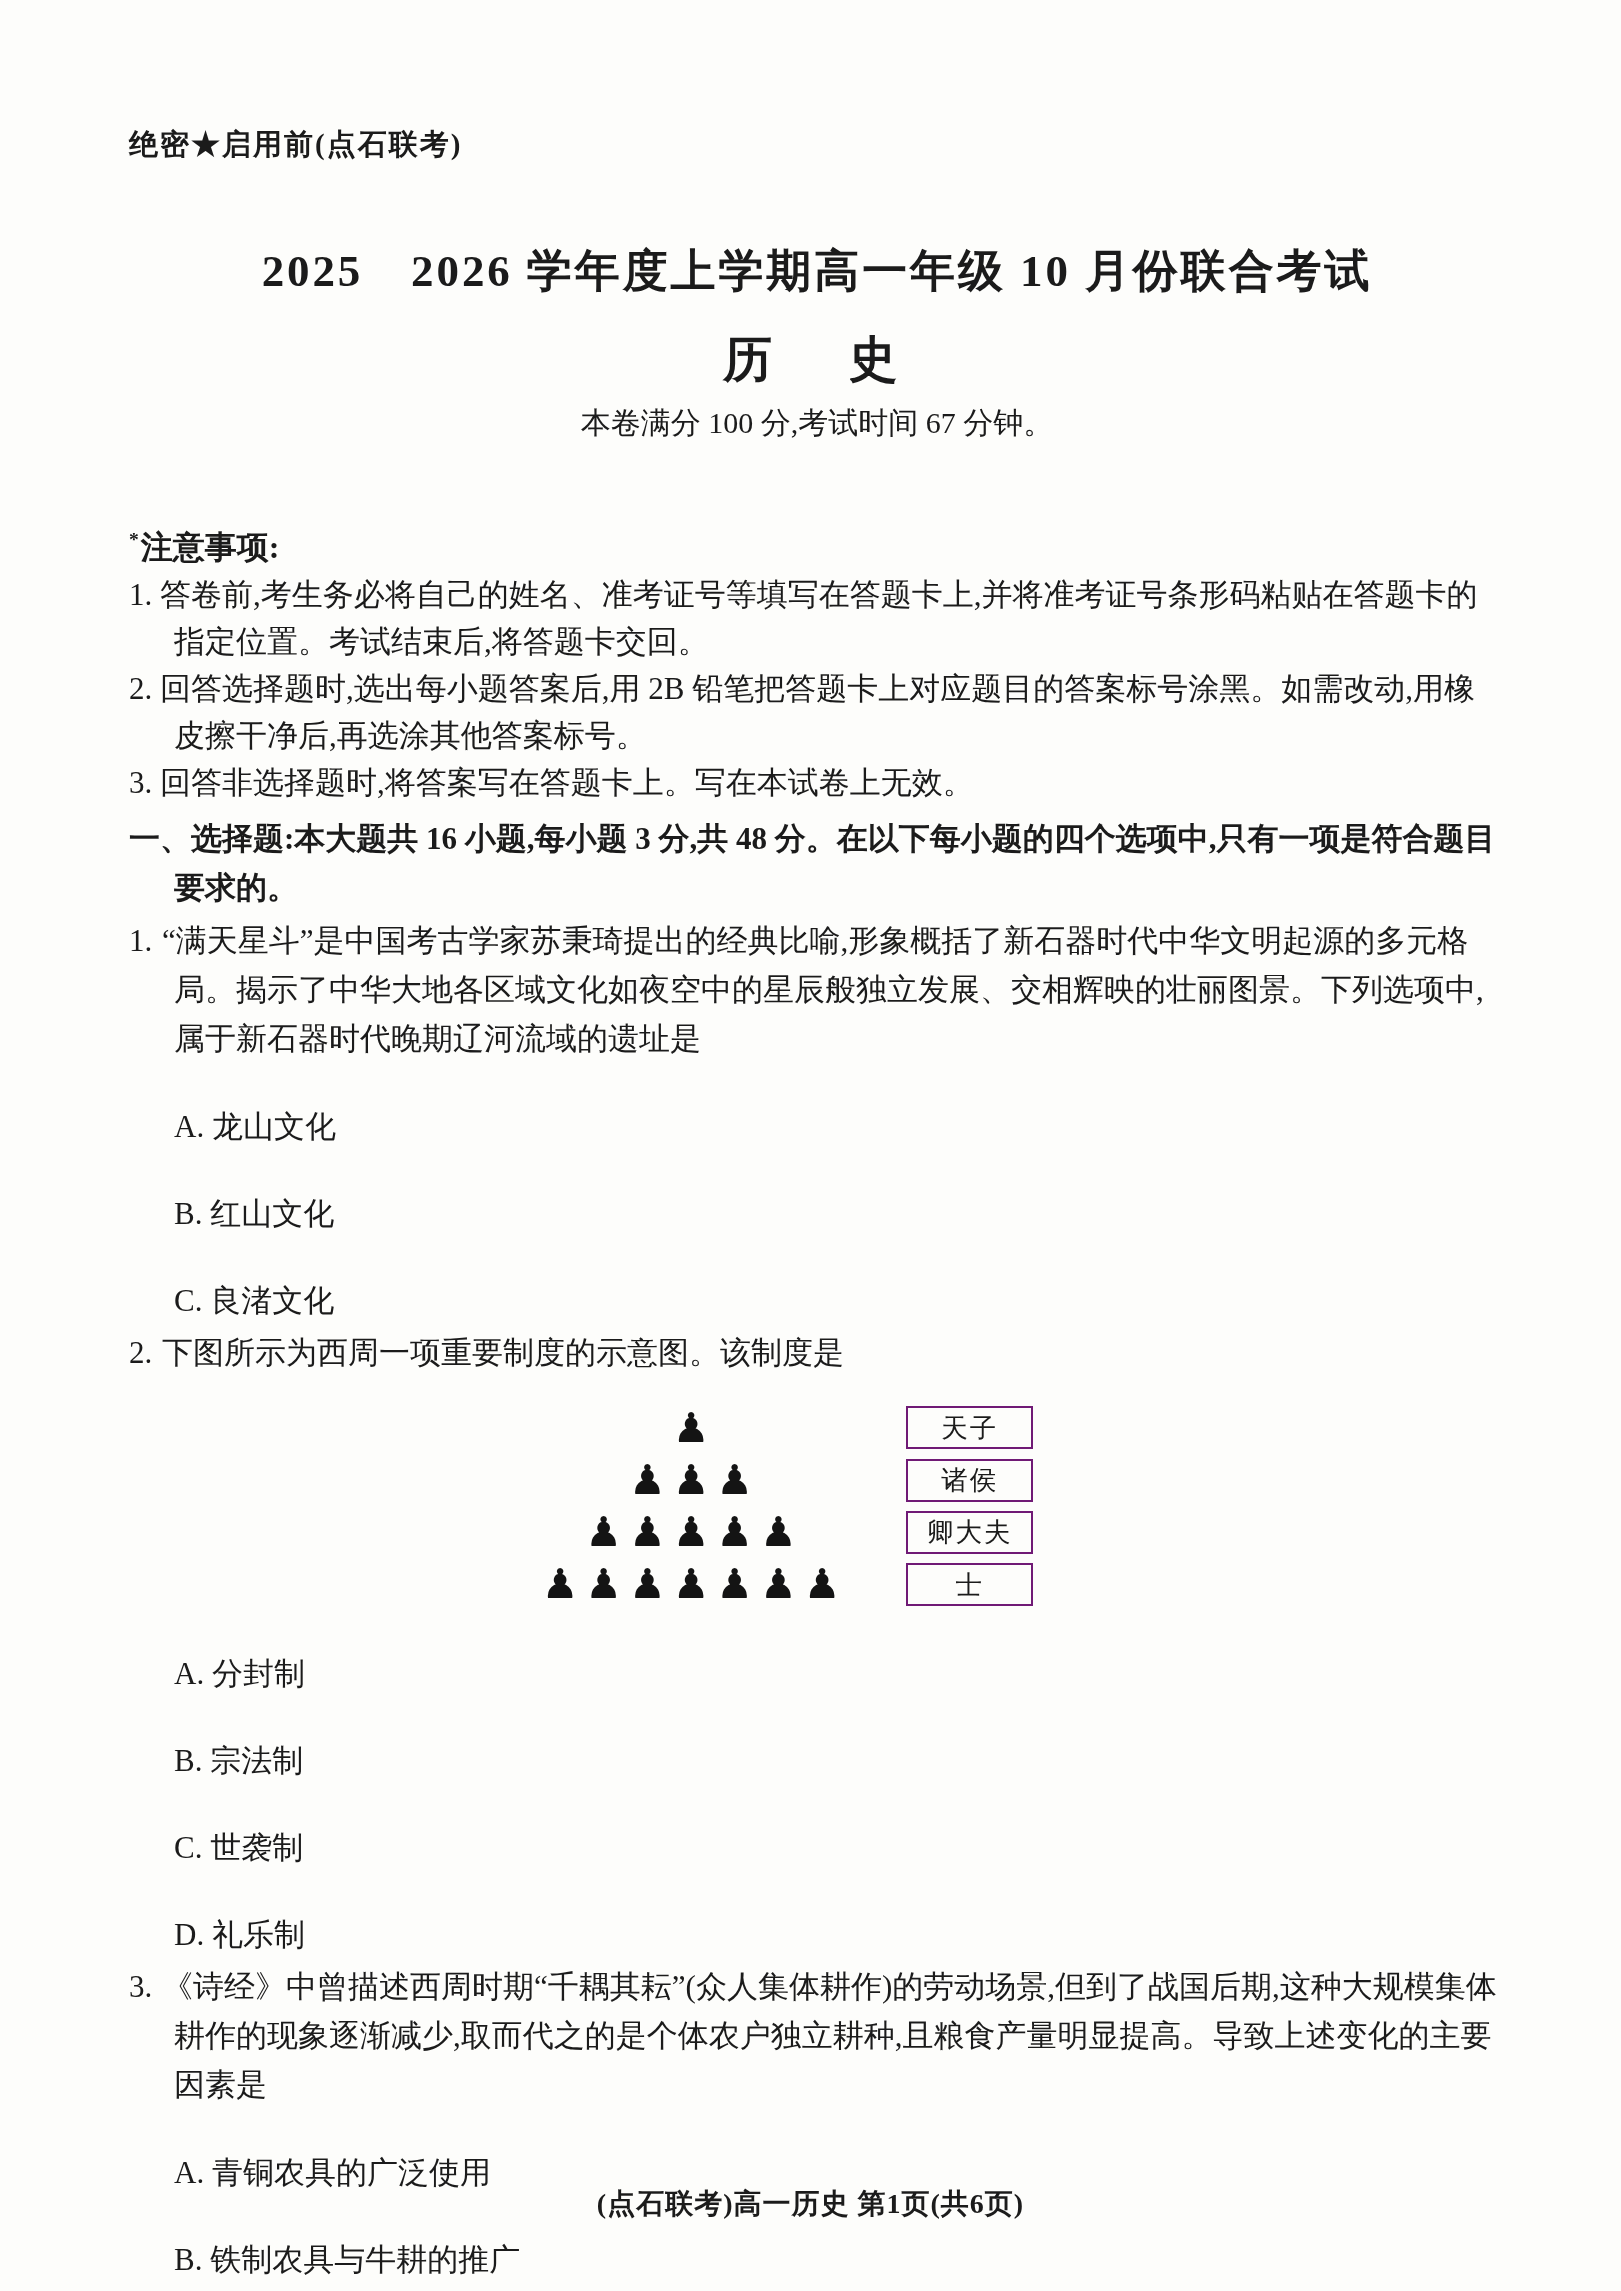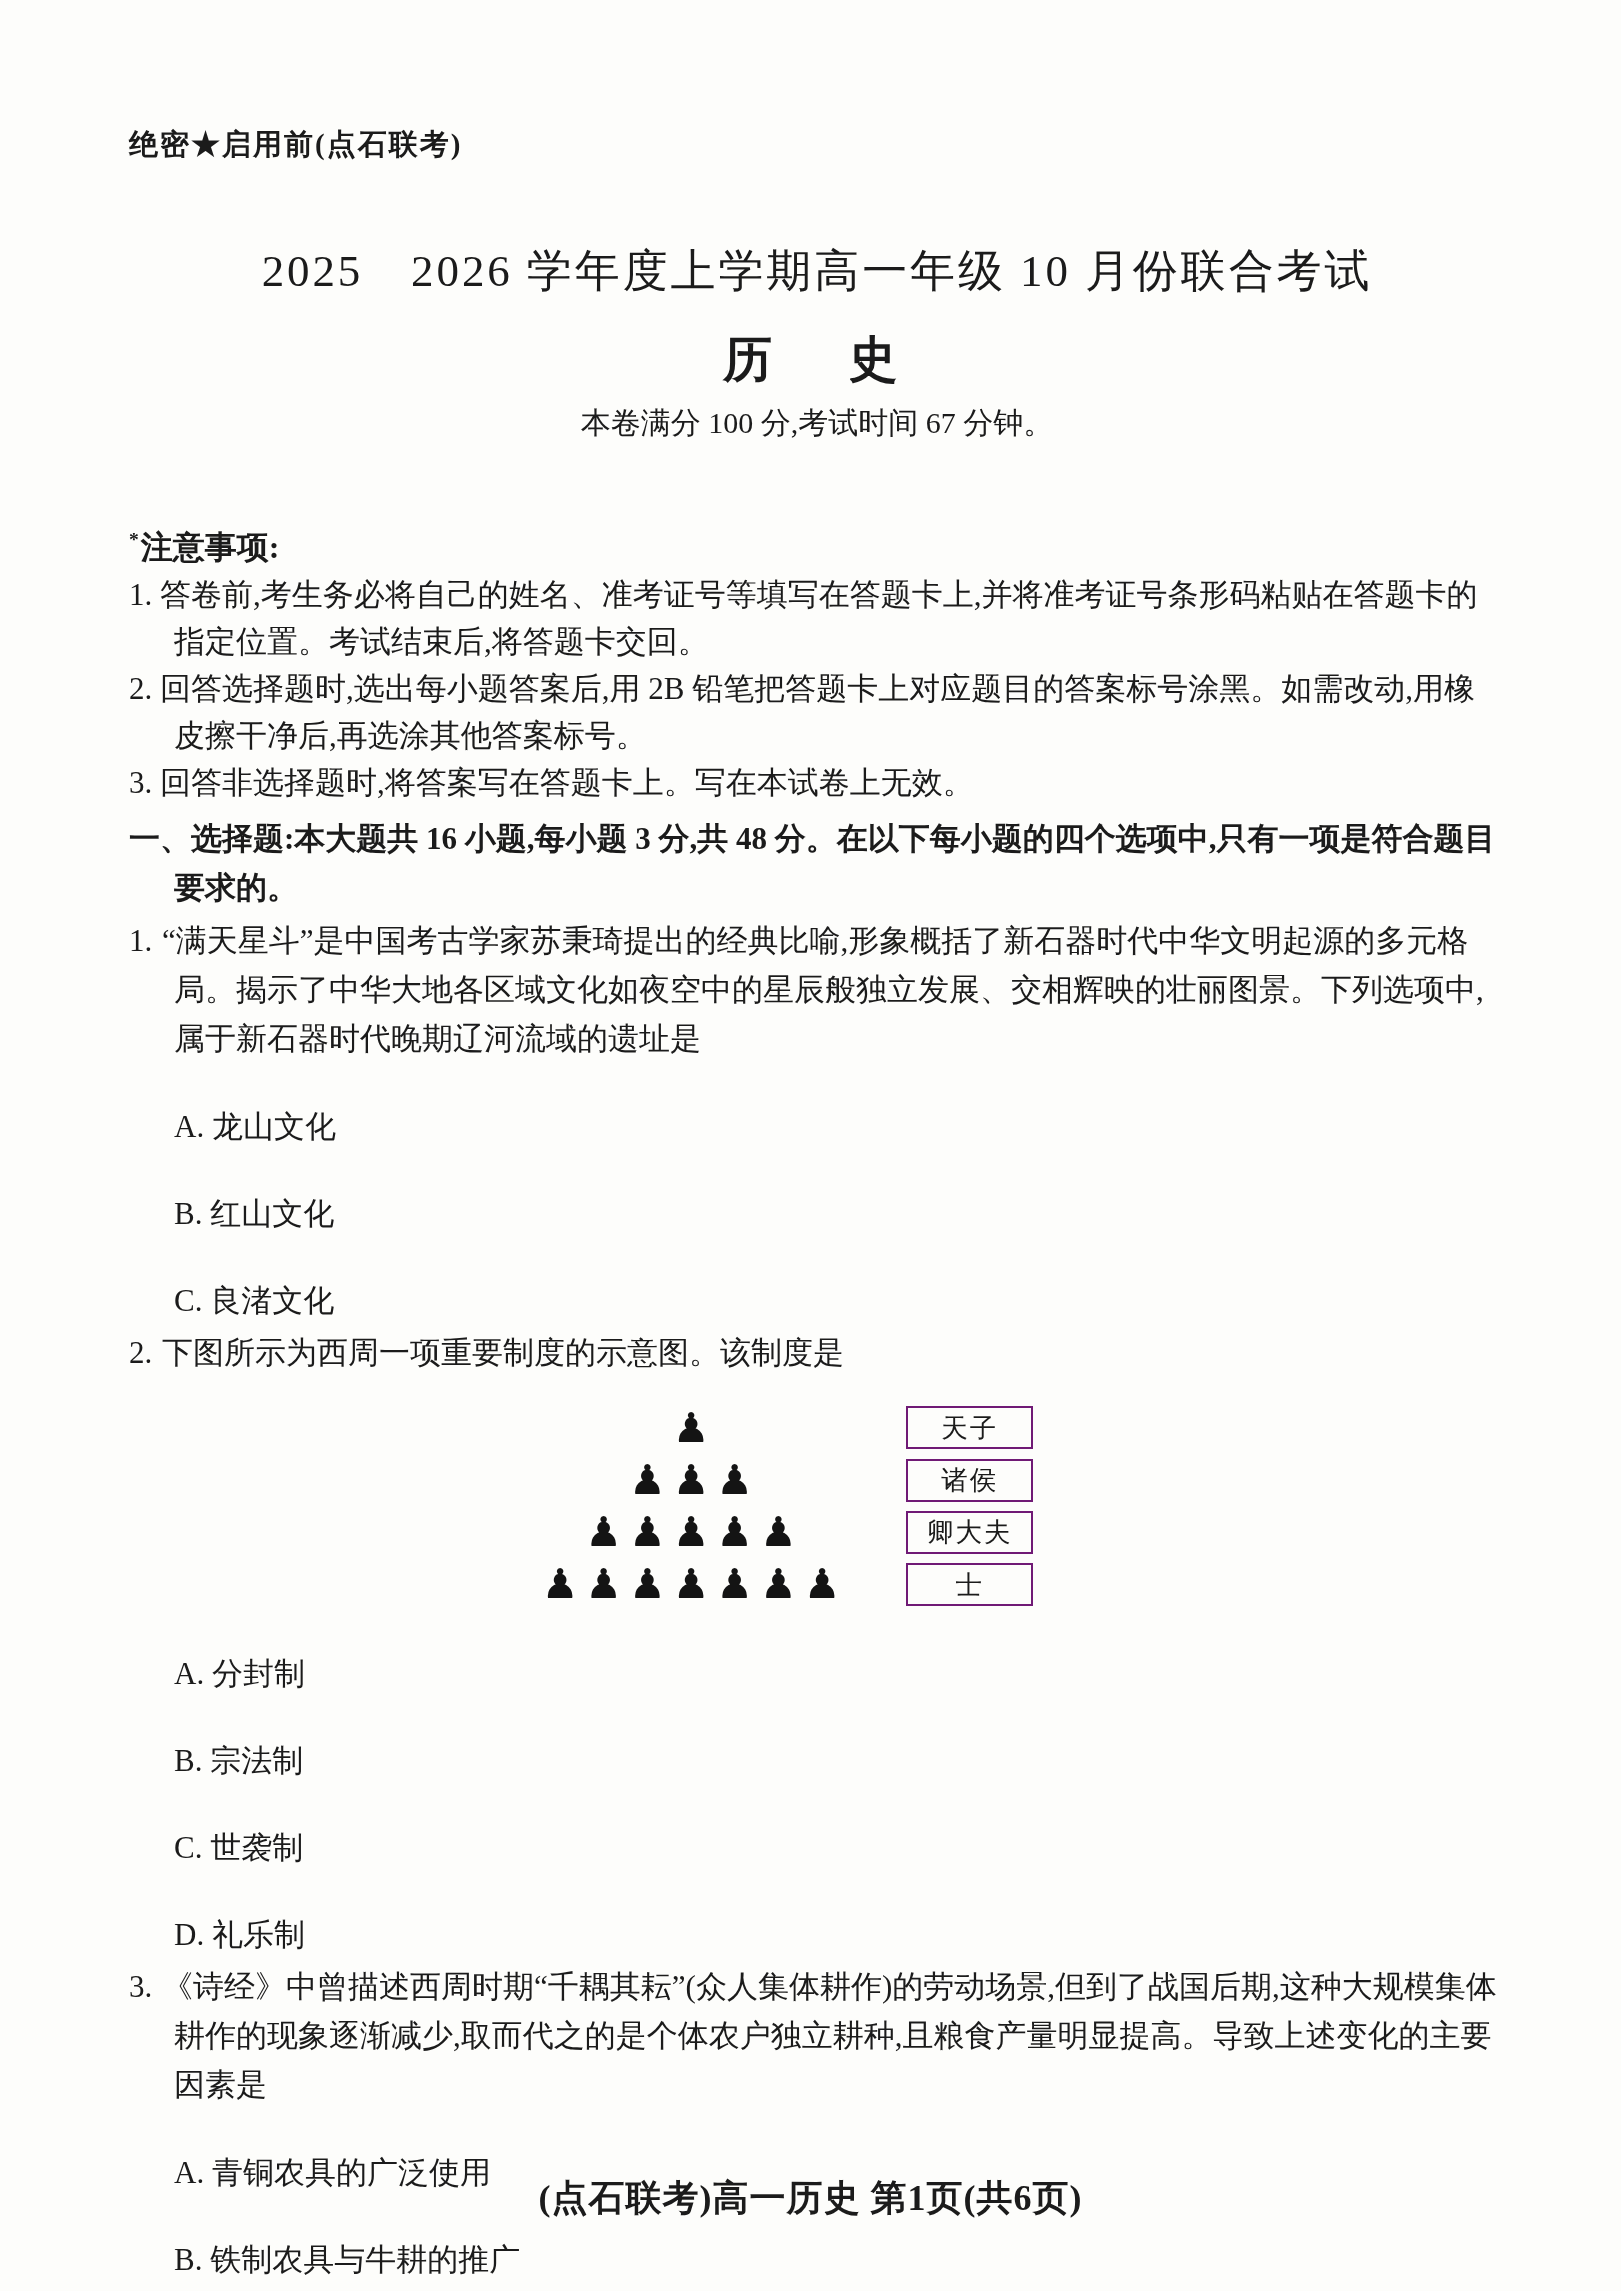--- a/index.html
+++ b/index.html
@@ -11,21 +11,21 @@
     color: #1b1b1b;
     font-family: "Liberation Serif", "DejaVu Serif", serif;
     position: relative;
     overflow: hidden;
   }
   .content { padding: 125px 116px 0 129px; }
 
   .security { font-size: 29px; letter-spacing: 2px; margin-bottom: 76px; font-weight: bold; }
 
   .title {
-    text-align: center; font-size: 45px; font-weight: normal;
+    text-align: center; font-size: 45px; font-weight: bold;
     letter-spacing: 2.9px; margin-bottom: 25.5px; white-space: pre-wrap;
   }
   .subject {
     text-align: center; font-size: 49px; font-weight: bold;
     letter-spacing: 13.7px; margin-bottom: 10px; white-space: pre-wrap;
   }
   .exam-info { text-align: center; font-size: 30px; margin-bottom: 71px; }
 
   .notice-heading { font-size: 32px; font-weight: bold; line-height: 49px; }
   .notice-mark { font-size: 19.6px; vertical-align: super; margin-right: 2px; }
@@ -52,21 +52,21 @@
   .dlabels { display: flex; flex-direction: column; justify-content: space-between; padding: 3.9px 0; }
   .dbox {
     width: 127px; height: 43px;
     border: 2px solid #701a75;
     display: flex; align-items: center; justify-content: center;
     font-size: 26.5px; letter-spacing: 2px; background: #fdfdfb;
   }
 
   .footer {
     position: absolute; bottom: 69px; left: 0; width: 100%;
-    text-align: center; font-size: 36px; font-weight: bold; letter-spacing: 1px;
+    text-align: center; font-size: 28px; font-weight: bold; letter-spacing: 1px;
   }
 </style>
 </head>
 <body>
 
 <div class="page">
   <div class="content">
 
     <div class="security">绝密★启用前(点石联考)</div>
 

